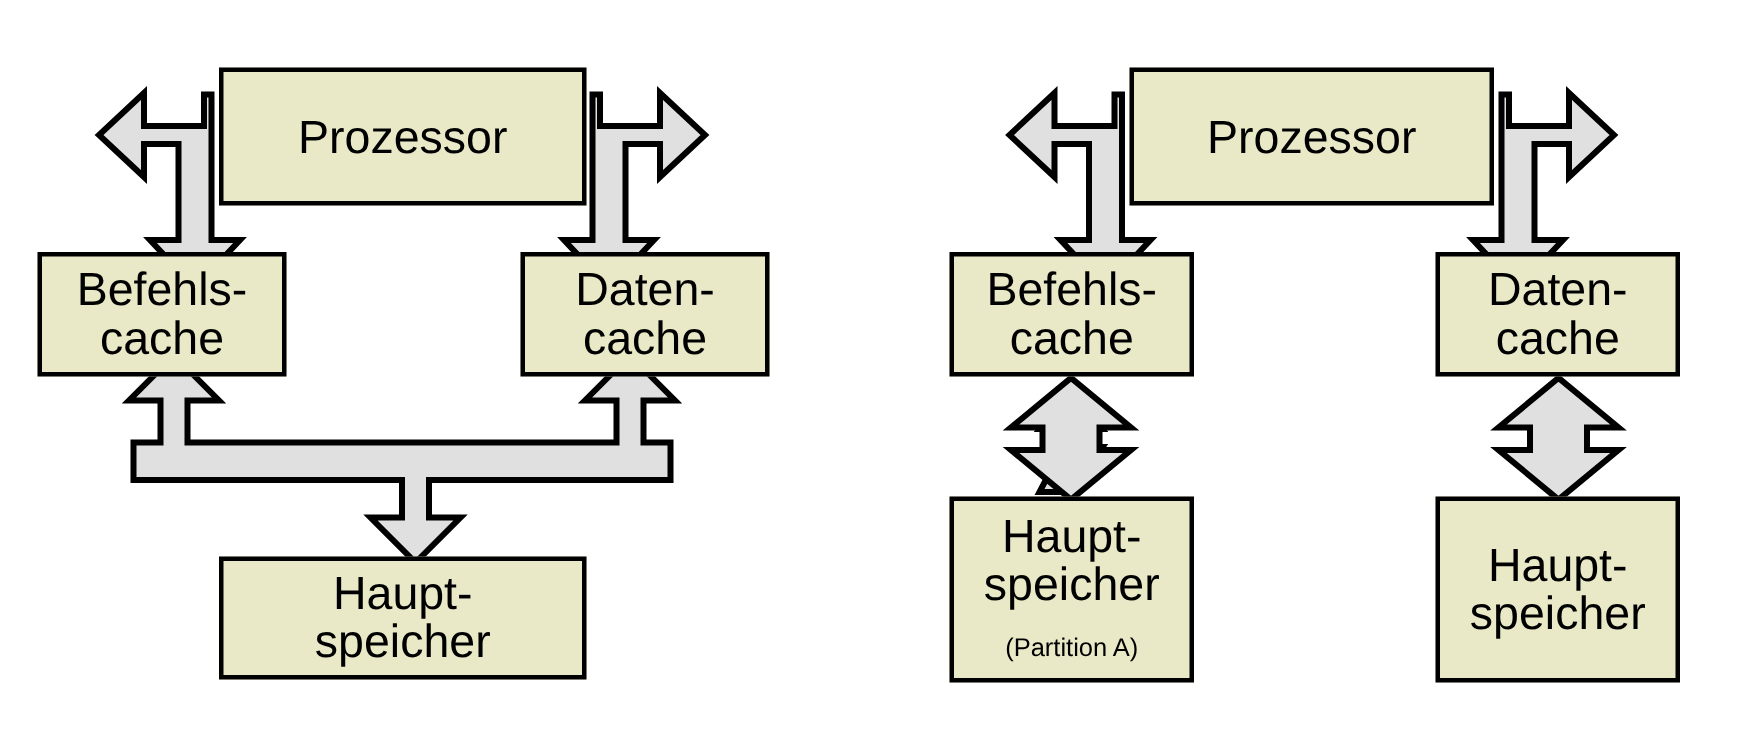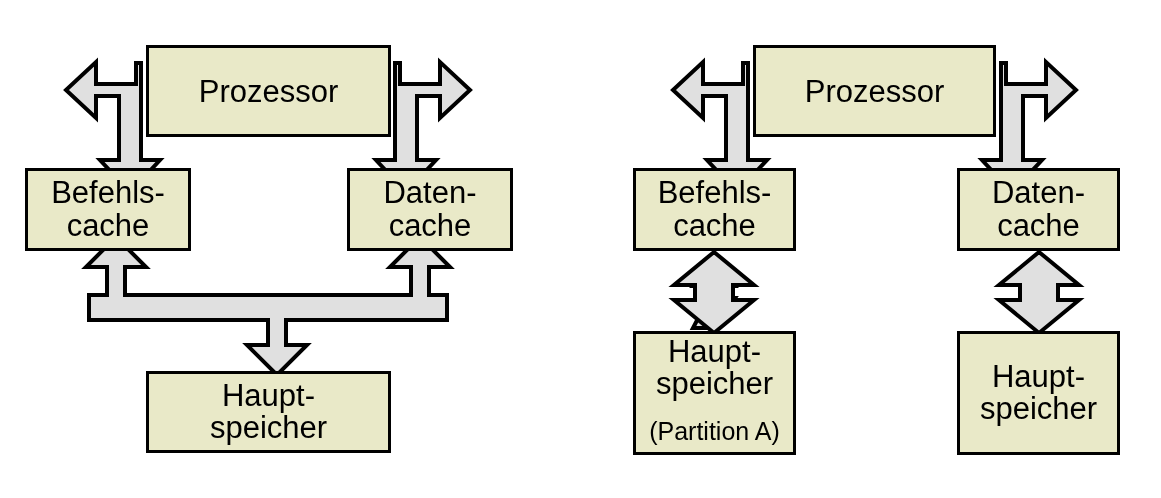--- a/index.html
+++ b/index.html
@@ -37,21 +37,21 @@
   }
   .node-line {
     font-family: "Liberation Sans", sans-serif;
     font-size: 31px;
     line-height: 1.04;
     color: #000000;
     white-space: nowrap;
     text-align: center;
   }
   .node-line.sub {
-    font-size: 25px;
+    font-size: 17px;
     line-height: 1.5;
     margin-top: 13px;
   }
   .node-box.single .node-line {
     line-height: 1.0;
   }
 </style>
 </head>
 <body>
 

